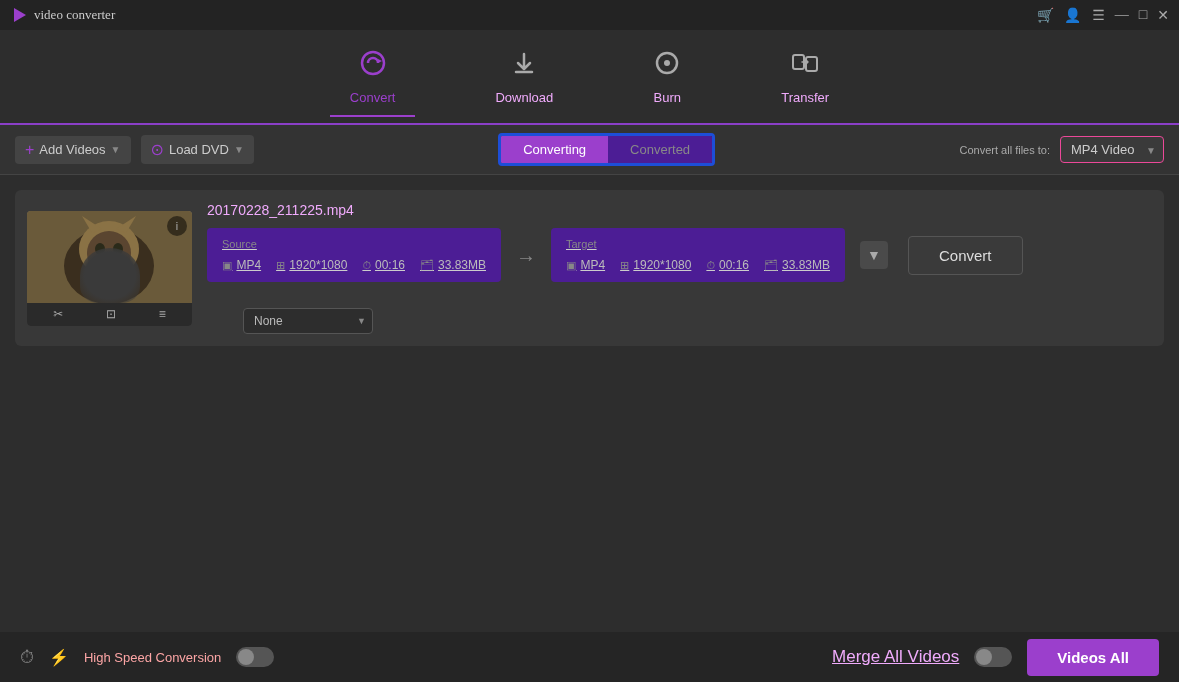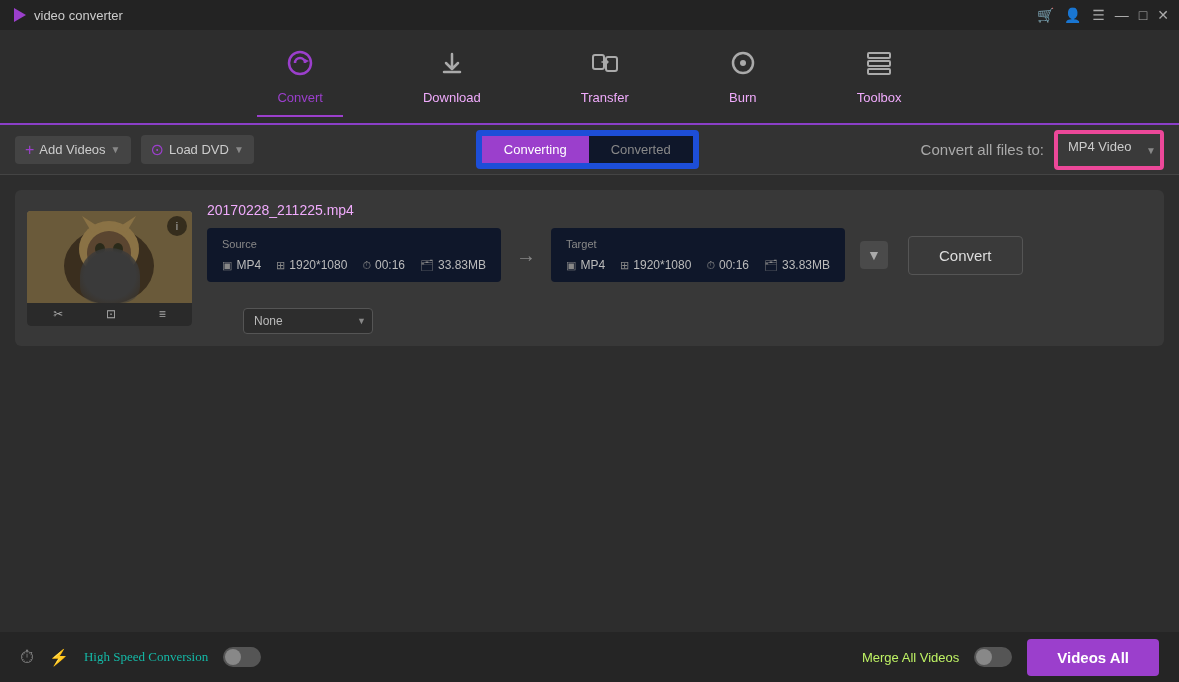--- a/index.html
+++ b/index.html
@@ -14,20 +14,21 @@
     }
 
     
     #titlebar {
       height: 30px;
       background: #232323;
       display: flex;
       align-items: center;
       padding: 0 10px;
       justify-content: space-between;
+      font-family: Liberation Serif, serif;
     }
     #titlebar-left {
       display: flex;
       align-items: center;
       gap: 6px;
     }
     #titlebar-right {
       display: flex;
       align-items: center;
       gap: 10px;
@@ -96,47 +97,47 @@
       padding: 5px 10px;
       border-radius: 4px;
       cursor: pointer;
       font-size: 13px;
     }
     .toolbar-btn .arrow { font-size: 10px; color: #888; }
     .toolbar-spacer { flex: 1; }
 
     .tab-group {
       display: flex;
-      border: 6px solid #1d4ed8;
+      border: 3px solid #1d4ed8;
       border-radius: 4px;
       overflow: hidden;
     }
     .tab-btn {
       padding: 6px 22px;
-      background: #0f172a;
+      background: #4c1d95;
       border: none;
       color: #888;
       cursor: pointer;
       font-size: 13px;
     }
     .tab-btn.active {
       background: #9b3fcc;
       color: #fff;
     }
 
     .convert-all-label {
       color: #aaa;
-      font-size: 15px;
+      font-size: 11px;
       white-space: nowrap;
     }
     .format-select {
       background: #3a3a3a;
-      border: 4px solid #ec4899;
+      border: 1px solid #ec4899;
       color: #ccc;
-      padding: 5px 25px 12px 10px;
+      padding: 5px 25px 5px 10px;
       border-radius: 4px;
       cursor: pointer;
       font-size: 13px;
       appearance: none;
       -webkit-appearance: none;
       position: relative;
     }
     .format-select-wrap {
       position: relative;
     }
@@ -231,24 +232,25 @@
       color: #f0abfc;
       font-size: 14px;
       margin-bottom: 10px;
     }
     .source-target-row {
       display: flex;
       align-items: center;
       gap: 15px;
     }
     .source-box, .target-box {
-      background: #0f172a;
+      background: #4c1d95;
       border-radius: 4px;
       padding: 10px 15px;
       min-width: 280px;
+      text-decoration: underline;
     }
     .box-label {
       color: #888;
       font-size: 11px;
       margin-bottom: 8px;
     }
     .box-info {
       display: flex;
       gap: 15px;
       align-items: center;
@@ -334,23 +336,22 @@
       gap: 15px;
       position: absolute;
       bottom: 0;
       width: 100%;
     }
     .bottom-icon {
       color: #888;
       font-size: 18px;
     }
     .high-speed-label {
-      color: #14b8a6;
+      color: #fca5a5;
       font-size: 13px;
-      font-family: Liberation Serif, serif;
     }
     .toggle {
       width: 38px;
       height: 20px;
       background: #555;
       border-radius: 10px;
       position: relative;
       cursor: pointer;
     }
     .toggle-knob {
@@ -358,22 +359,23 @@
       height: 16px;
       background: #888;
       border-radius: 50%;
       position: absolute;
       top: 2px;
       left: 2px;
       transition: left 0.2s;
     }
     .bottom-spacer { flex: 1; }
     .merge-label {
-      color: #bef264;
-      font-size: 13px;
+      color: #f0abfc;
+      font-size: 17px;
+      text-decoration: underline;
     }
     .convert-all-btn {
       background: #9b3fcc;
       border: none;
       color: #fff;
       padding: 10px 30px;
       border-radius: 4px;
       cursor: pointer;
       font-size: 15px;
       font-weight: 600;
@@ -416,45 +418,35 @@
       <svg width="28" height="28" viewBox="0 0 28 28">
           <path d="M14 5 L14 19 M8 14 L14 20 L20 14" fill="none" stroke="#aaa" stroke-width="2.5" stroke-linecap="round" stroke-linejoin="round"></path>
           <line x1="6" y1="23" x2="22" y2="23" stroke="#aaa" stroke-width="2.5" stroke-linecap="round"></line>
         </svg>
     </span>
     <span class="nav-label">Download</span>
   </div>
   <div class="nav-item">
     <span class="nav-icon">
       <svg width="28" height="28" viewBox="0 0 28 28">
+          <circle cx="14" cy="14" r="10" fill="none" stroke="#aaa" stroke-width="2.5"></circle>
+          <circle cx="14" cy="14" r="3" fill="#aaa"></circle>
+        </svg>
+    </span>
+    <span class="nav-label">Burn</span>
+  </div>
+  <div class="nav-item">
+    <span class="nav-icon">
+      <svg width="28" height="28" viewBox="0 0 28 28">
           <rect x="2" y="6" width="11" height="14" rx="2" fill="none" stroke="#aaa" stroke-width="2"></rect>
           <rect x="15" y="8" width="11" height="14" rx="2" fill="none" stroke="#aaa" stroke-width="2"></rect>
           <path d="M11 13 L17 13 M15 11 L17 13 L15 15" fill="none" stroke="#aaa" stroke-width="1.5" stroke-linecap="round" stroke-linejoin="round"></path>
         </svg>
     </span>
     <span class="nav-label">Transfer</span>
-  </div>
-  <div class="nav-item">
-    <span class="nav-icon">
-      <svg width="28" height="28" viewBox="0 0 28 28">
-          <circle cx="14" cy="14" r="10" fill="none" stroke="#aaa" stroke-width="2.5"></circle>
-          <circle cx="14" cy="14" r="3" fill="#aaa"></circle>
-        </svg>
-    </span>
-    <span class="nav-label">Burn</span>
-  </div>
-  <div class="nav-item">
-    <span class="nav-icon">
-      <svg width="28" height="28" viewBox="0 0 28 28">
-          <rect x="3" y="4" width="22" height="5" rx="1" fill="none" stroke="#aaa" stroke-width="2"></rect>
-          <rect x="3" y="12" width="22" height="5" rx="1" fill="none" stroke="#aaa" stroke-width="2"></rect>
-          <rect x="3" y="20" width="22" height="5" rx="1" fill="none" stroke="#aaa" stroke-width="2"></rect>
-        </svg>
-    </span>
-    <span class="nav-label">Toolbox</span>
   </div>
 </div>
 
 <div id="toolbar">
   <button class="toolbar-btn">
     <span style="color:#9b3fcc; font-size:16px;">+</span>
     <span>Add Videos</span>
     <span class="arrow">▼</span>
   </button>
   <button class="toolbar-btn">

